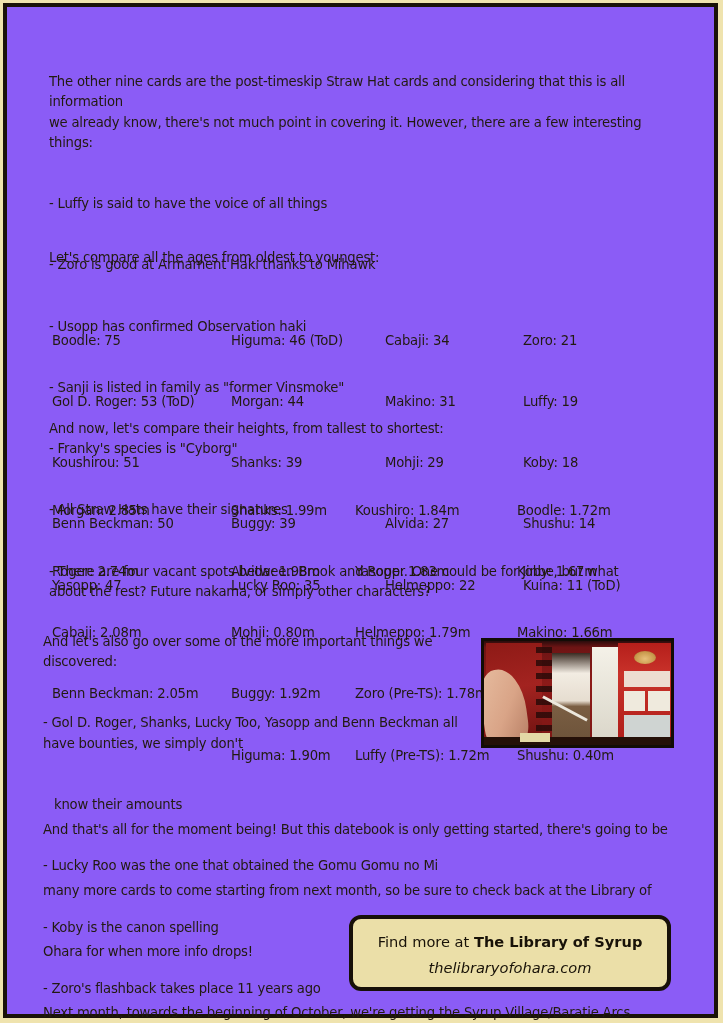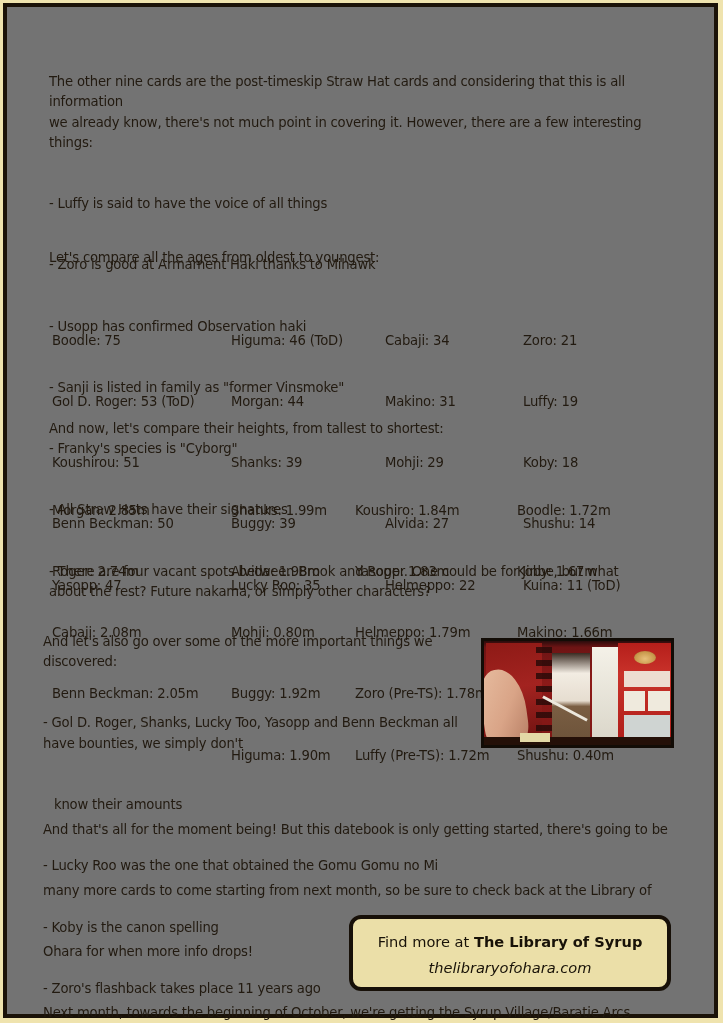--- a/index.html
+++ b/index.html
@@ -21,21 +21,21 @@
     background: #efe3ae;
     box-sizing: border-box;
   }
   .frame-outer {
     position: absolute;
     left: 3px; top: 3px;
     width: 715px;
     height: 1015px;
     border: 4px solid #1a1208;
     box-sizing: border-box;
-    background: #737373;
+    background: #8b5cf6;
   }
   .content {
     position: absolute;
     left: 0; top: 0;
     width: 715px;
     height: 1015px;
   }
   .txt {
     color: #221a10;
     font-family: "DejaVu Sans", sans-serif;

